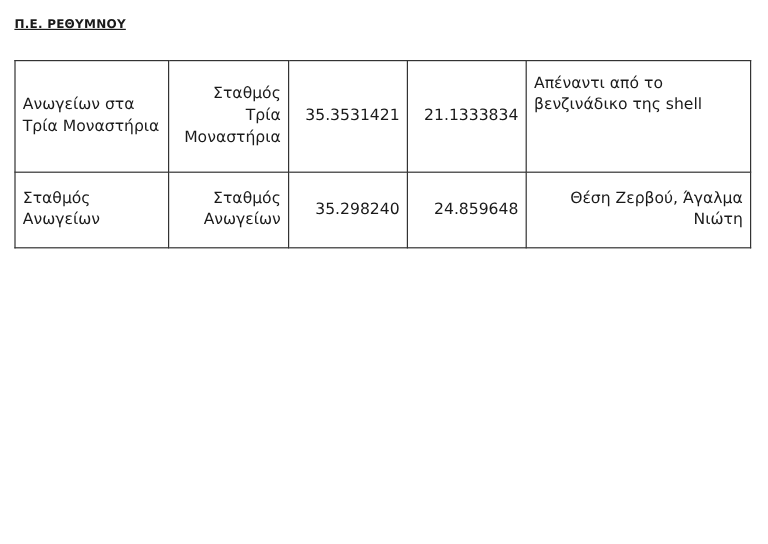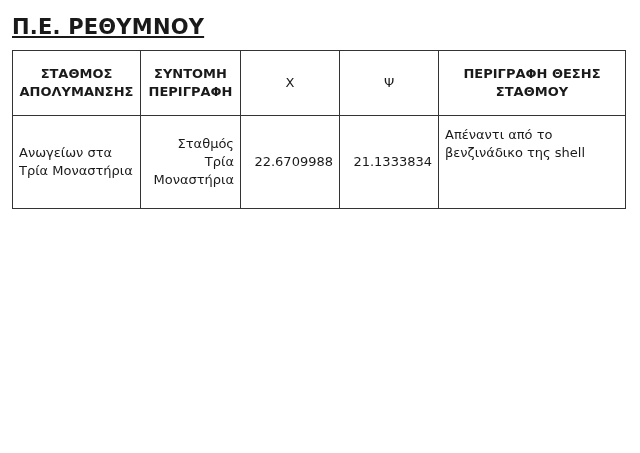--- a/index.html
+++ b/index.html
@@ -1,18 +1,18 @@
 <!DOCTYPE html>
 <html><head>
 <meta charset="utf-8">
 <style>
   html, body { margin: 0; padding: 0; background: #ffffff; }
   body { width: 640px; height: 453px; position: relative; overflow: hidden;
          font-family: "DejaVu Sans", "Liberation Sans", sans-serif; color: #1a1a1a; }
-  .title { position: absolute; left: 12px; top: 15px; font-size: 21px; font-weight: bold;
+  .title { position: absolute; left: 12px; top: 15px; font-size: 10px; font-weight: bold;
            text-decoration: underline; letter-spacing: 0.2px; }
   table { position: absolute; left: 12px; top: 50px; border-collapse: collapse;
           width: 613px; table-layout: fixed; }
   td, th { border: 1.3px solid #333; font-size: 13px; line-height: 18px; vertical-align: middle;
            padding: 0 6px; }
   th { font-weight: bold; text-align: center; font-size: 13px; height: 64px; }
   th.plain { font-weight: normal; }
   td.c { text-align: right; }
   td.l { text-align: left; }
   tr.r1 td { height: 82px; }
@@ -27,28 +27,28 @@
 
 <table>
   <colgroup>
     <col style="width:128px">
       <col style="width:100px">
       <col style="width:99px">
       <col style="width:99px">
       <col style="width:187px">
   </colgroup>
   <tbody>
-      <tr>
-    <th>ΣΤΑΘΜΟΣ ΑΠΟΛΥΜΑΝΣΗΣ</th>
-    <th>ΣΥΝΤΟΜΗ ΠΕΡΙΓΡΑΦΗ</th>
-    <th class="plain">Χ</th>
-    <th class="plain">Ψ</th>
-    <th>ΠΕΡΙΓΡΑΦΗ ΘΕΣΗΣ ΣΤΑΘΜΟΥ</th>
-  </tr>
   <tr class="r1">
     <td class="l">Ανωγείων στα Τρία Μοναστήρια</td>
     <td class="c">Σταθμός Τρία Μοναστήρια</td>
-    <td class="c">22.6709988</td>
+    <td class="c">35.3531421</td>
     <td class="c">21.1333834</td>
     <td class="l" style="vertical-align:top;padding-top:10px;">Απέναντι από το βενζινάδικο της shell</td>
+  </tr>
+  <tr class="r4">
+    <td class="l">Σταθμός Ανωγείων</td>
+    <td class="c">Σταθμός Ανωγείων</td>
+    <td class="c">35.298240</td>
+    <td class="c">24.859648</td>
+    <td class="c">Θέση Ζερβού, Άγαλμα Νιώτη</td>
   </tr>
 </tbody>
   </table>
 
 </body></html>

